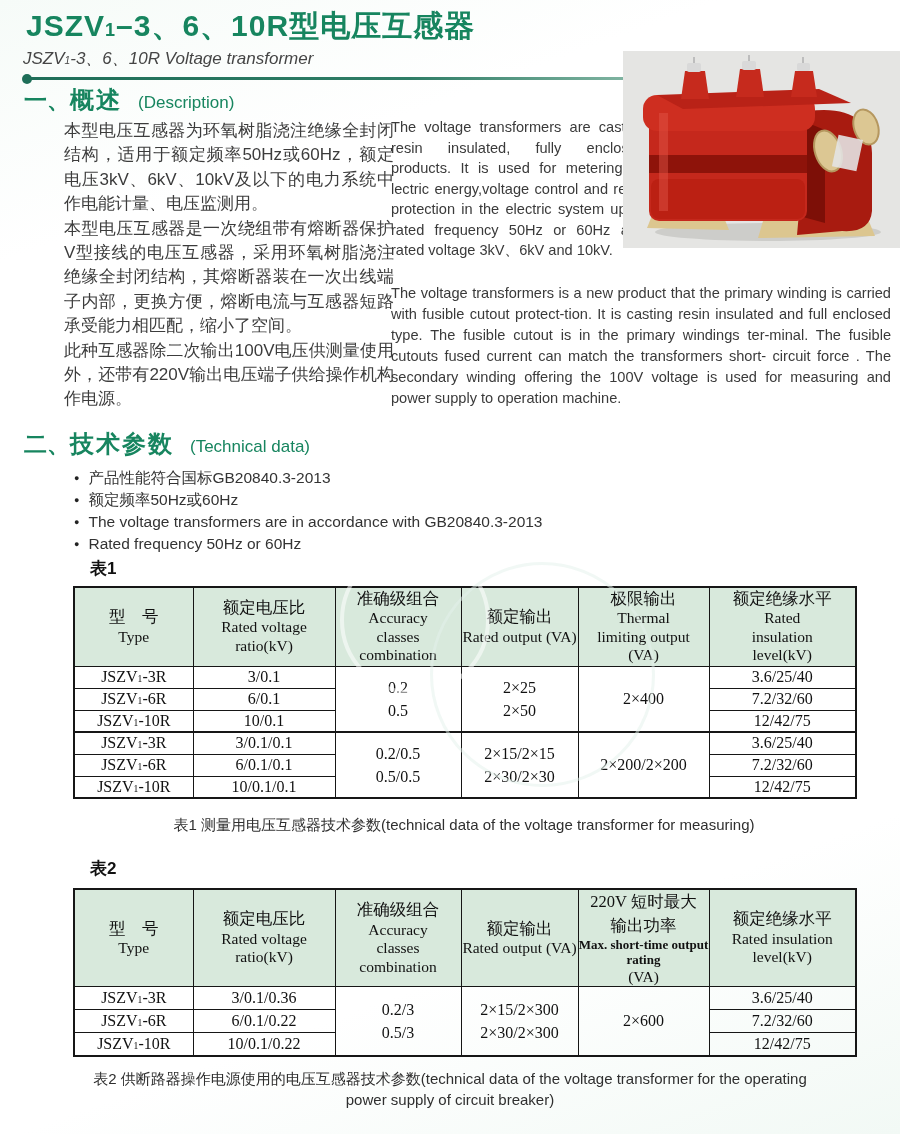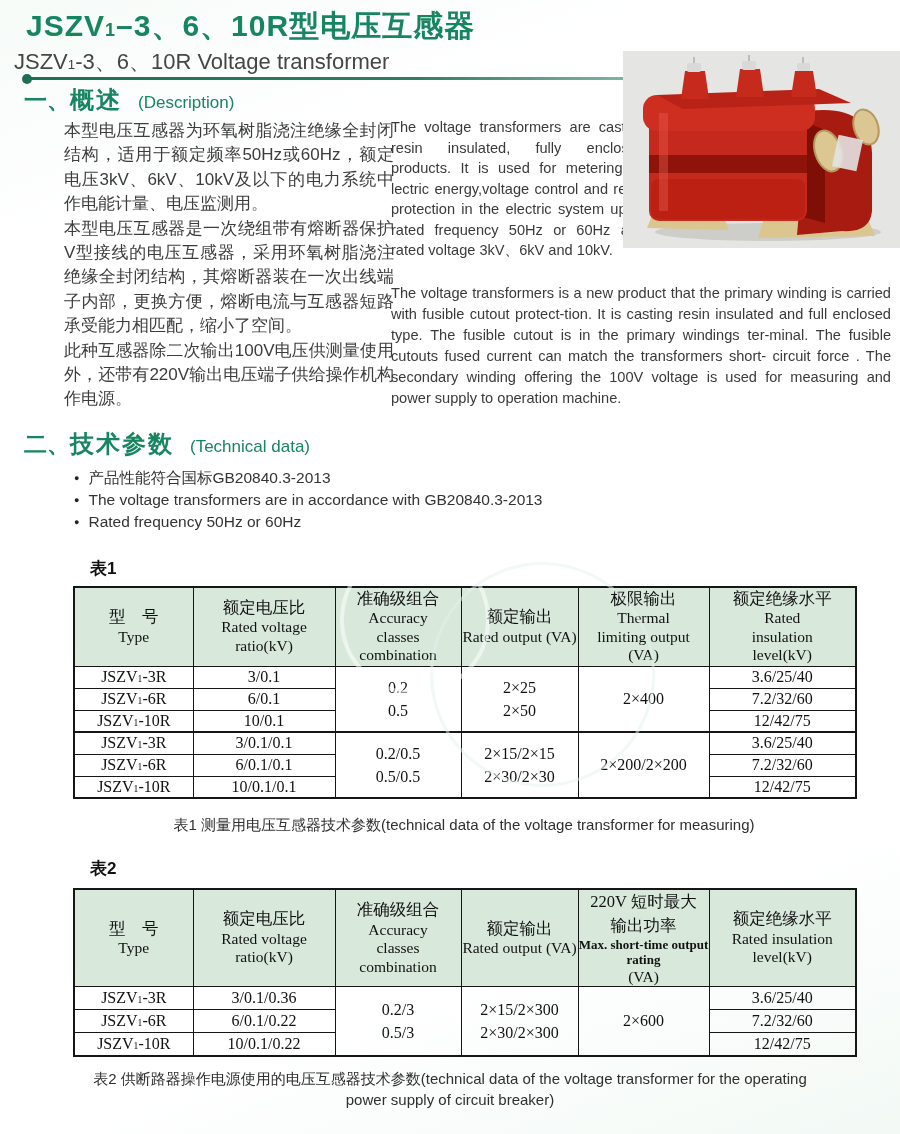--- a/index.html
+++ b/index.html
@@ -6,21 +6,21 @@
   html,body { width:900px; height:1134px; }
   body { font-family:"Liberation Sans", sans-serif; }
   #page {
     position:relative; width:900px; height:1134px; overflow:hidden;
     background:linear-gradient(160deg,#f6fbf8 0%,#ffffff 18%,#ffffff 78%,#f2f9f5 100%);
   }
   .abs { position:absolute; }
 
   
   .title { left:26px; top:6px; font-size:30px; font-weight:bold; color:#17855f; letter-spacing:1px; }
-  .subtitle { left:14px; top:47px; font-size:22px; color:#454545; }
+  .subtitle { left:23px; top:47px; font-size:17px; color:#454545;font-style:italic; }
   .divider { left:24px; top:77px; width:858px; height:3px; border-radius:2px;
     background:linear-gradient(90deg,#1e6e58 0%,#2f7d66 45%,#9fc9b8 80%,#dcede4 100%); }
   .divider::before { content:""; position:absolute; left:-2px; top:-3.5px; width:10px; height:10px;
     border-radius:50%; background:#1e6e58; }
 
   
   .sec { display:flex; align-items:baseline; color:#17855f; }
   .sec1 { left:24px; top:84px; }
   .sec2 { left:24px; top:428px; }
   .sec .num { font-size:23px; font-weight:700; }
@@ -137,20 +137,21 @@
   </svg>
 
   <div class="abs sec sec2">
     <span class="num">二、</span>
       <span class="zh">技术参数</span>
       <span class="en">(Technical data)</span>
   </div>
 
   <ul class="abs bullets">
     <li>产品性能符合国标GB20840.3-2013</li>
+    <li>额定频率50Hz或60Hz</li>
     <li>The voltage transformers are in accordance with GB20840.3-2013</li>
     <li>Rated frequency 50Hz or 60Hz</li>
   </ul>
 
   <div class="abs tlabel tlabel1">表1</div>
 
   <table class="abs t1">
     <colgroup>
         <col style="width:119px">
         <col style="width:142px">

